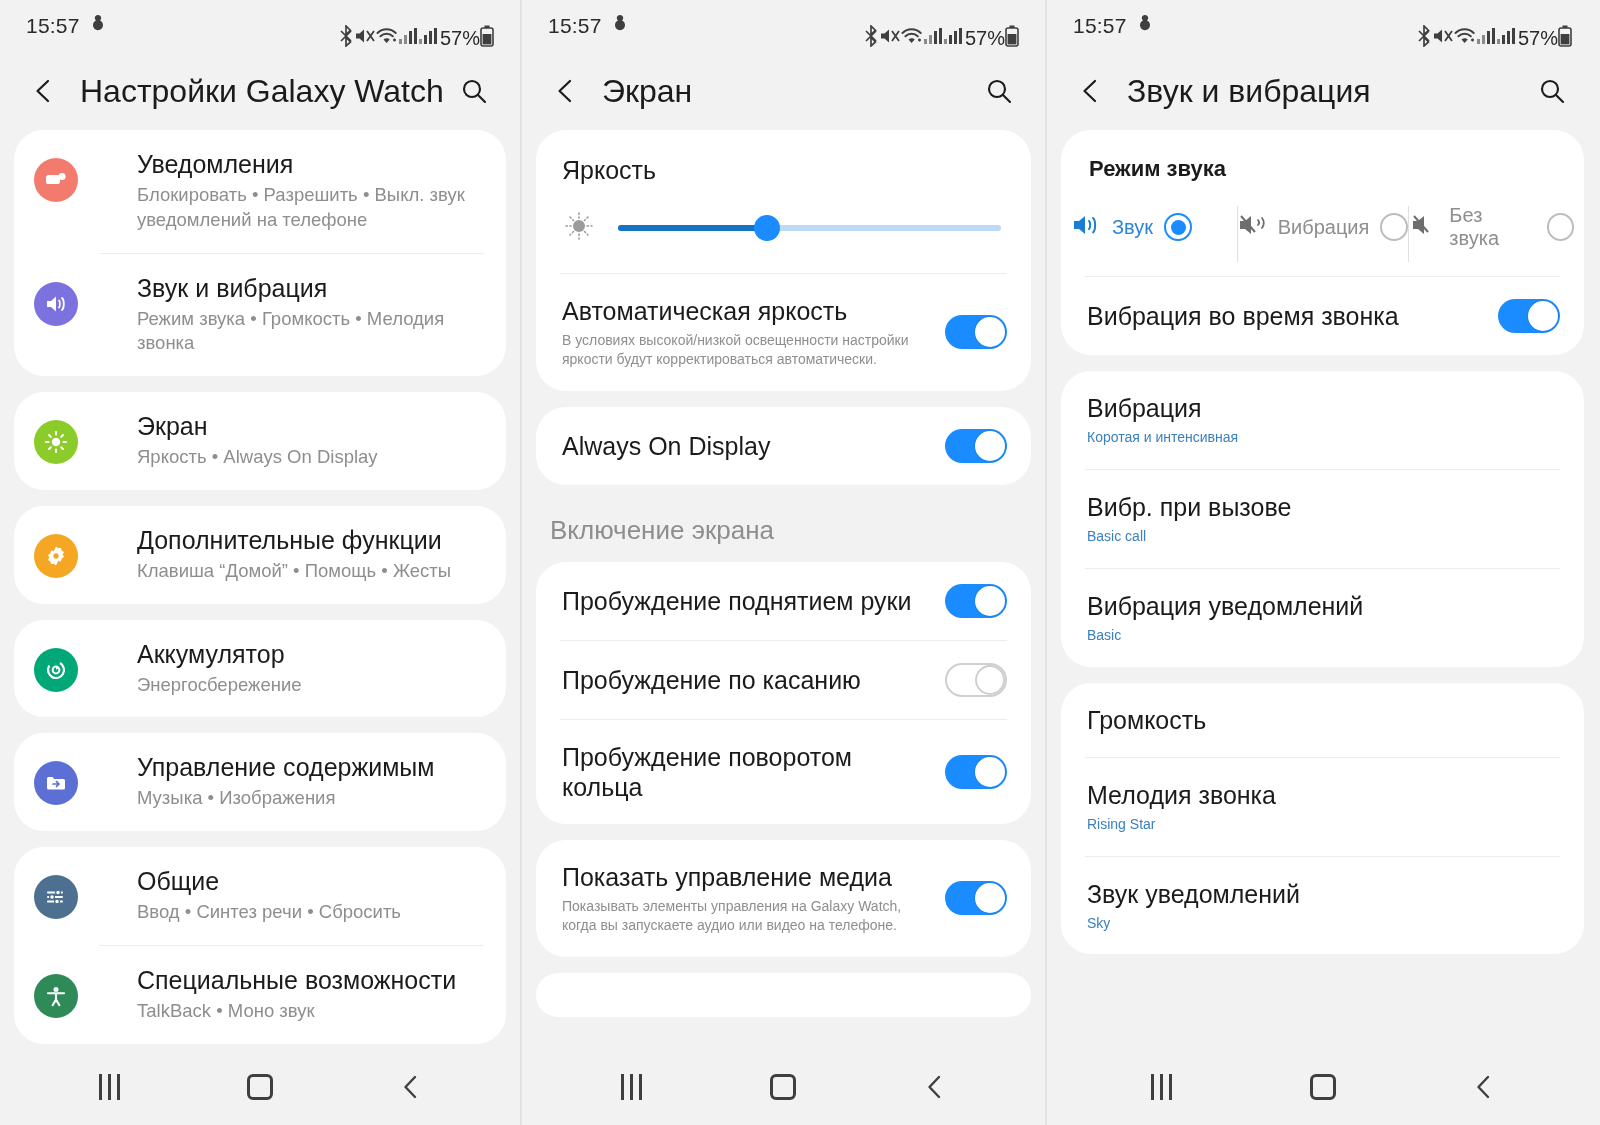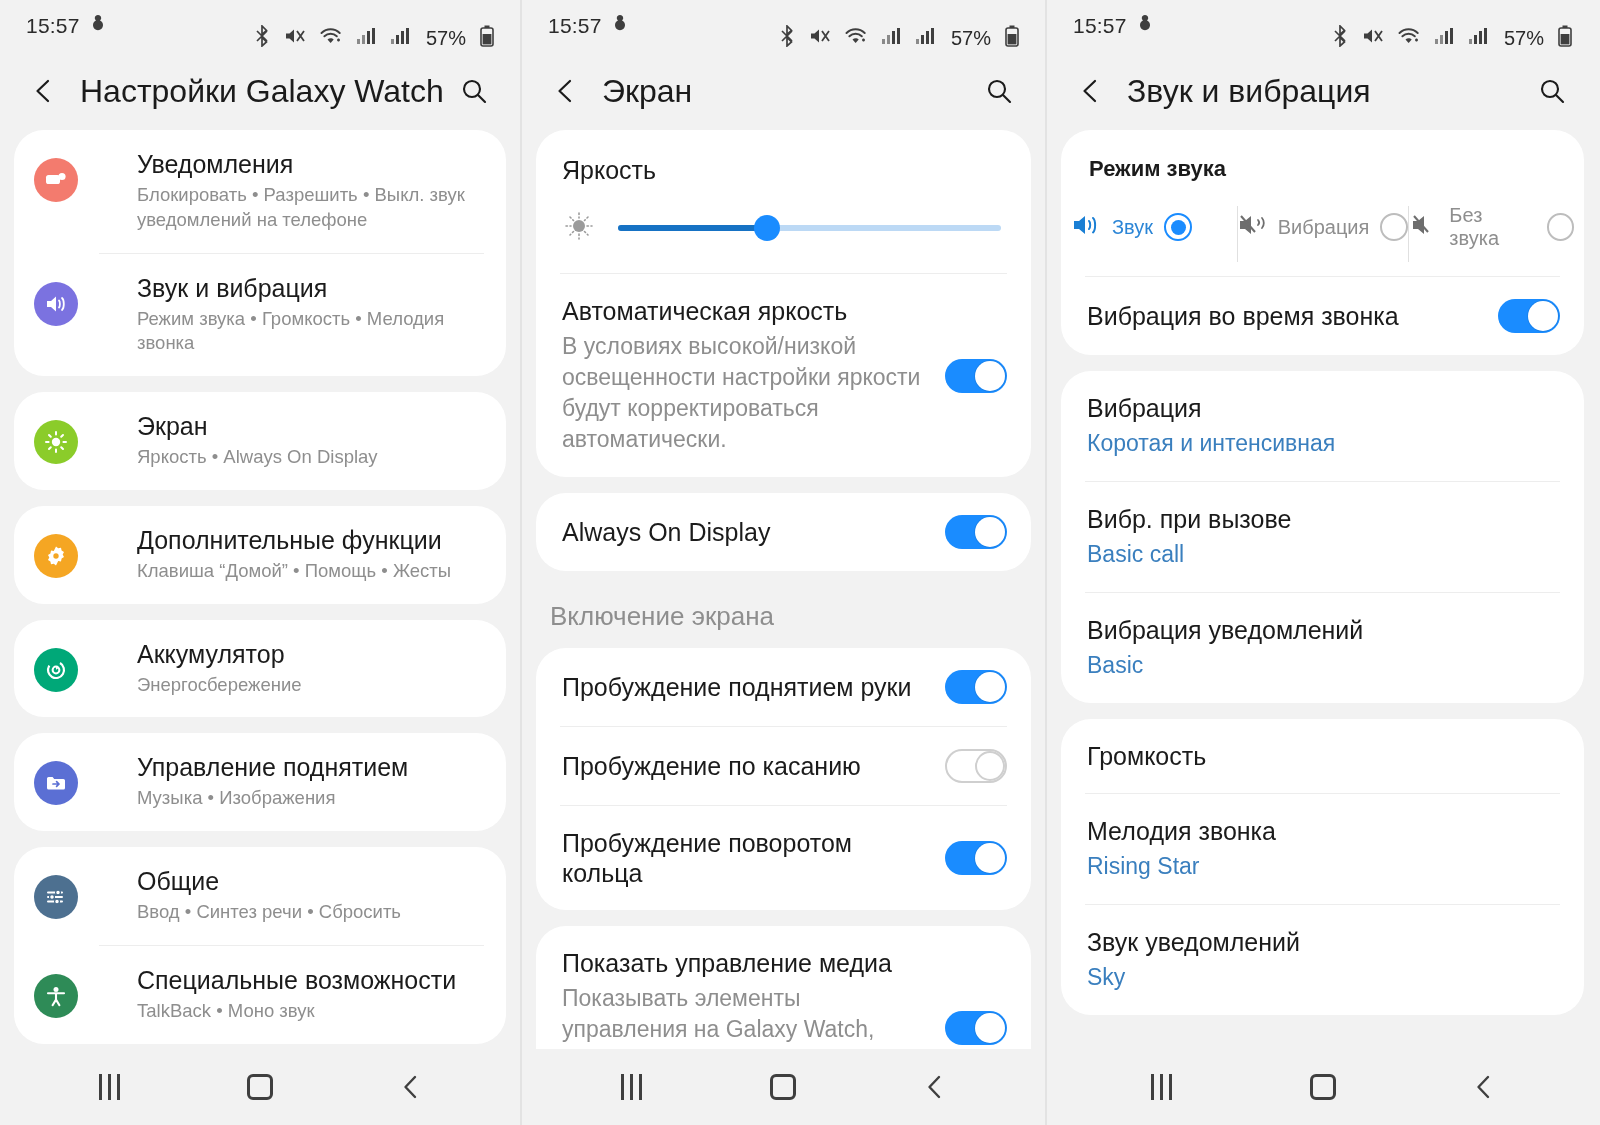--- a/index.html
+++ b/index.html
@@ -27,21 +27,21 @@
     height: 52px;
     display: flex;
     align-items: center;
     justify-content: space-between;
     padding: 0 26px 0 26px;
     flex: 0 0 auto;
     background: #f2f2f2;
   }
   .sb-left { display: flex; align-items: center; gap: 9px; }
   .sb-time { font-size: 21px; color: #2b2b2b; letter-spacing: .2px; }
-  .sb-right { display: flex; align-items: center; gap: 14px; margin-top: 24px; }
+  .sb-right { display: flex; align-items: center; gap: 0; margin-top: 24px; }
   .sb-pct { font-size: 20px; color: #2b2b2b; margin-left: 2px; }
   .sb-ico { display: block; }
 
   
   .appbar {
     height: 78px;
     display: flex;
     align-items: center;
     padding: 0 24px 0 22px;
     flex: 0 0 auto;
@@ -109,21 +109,21 @@
   .divider.full { margin: 0 24px; }
 
   
   .trow {
     display: flex; align-items: center;
     padding: 22px 24px 22px 26px;
     gap: 16px;
   }
   .trow .ttxt { flex: 1 1 auto; min-width: 0; }
   .trow .tt1 { font-size: 25px; color: #1b1b1b; line-height: 1.2; }
-  .trow .tt2 { font-size: 23px; color: #8e8e8e; line-height: 1.35; margin-top: 5px; }
+  .trow .tt2 { font-size: 14px; color: #8e8e8e; line-height: 1.35; margin-top: 5px; }
   .trow .tt2.link { color: #3a7fbe; }
 
   
   .switch {
     width: 62px; height: 34px; border-radius: 17px;
     flex: 0 0 auto; position: relative;
     background: #1a8cff;
   }
   .switch .knob {
     position: absolute; top: 2px; left: 30px;
@@ -363,21 +363,21 @@
 
       <div class="card">
         <div class="srow">
           <div class="circ" style="background:#5b6fd4">
             <svg width="26" height="26" viewBox="0 0 26 26">
                 <path d="M4 8.5a1.6 1.6 0 011.6-1.6h4l1.6 2h9.2A1.6 1.6 0 0122 10.5v7.4a1.6 1.6 0 01-1.6 1.6H5.6A1.6 1.6 0 014 17.9z" fill="#fff"></path>
                 <path d="M10 14h6m-2.4-2.4L16 14l-2.4 2.4" stroke="#5b6fd4" stroke-width="1.7" fill="none" stroke-linecap="round" stroke-linejoin="round"></path>
               </svg>
           </div>
           <div class="txt">
-            <div class="t1">Управление поднятием</div>
+            <div class="t1">Управление содержимым</div>
             <div class="t2">Музыка • Изображения</div>
           </div>
         </div>
       </div>
 
       <div class="card last">
         <div class="srow">
           <div class="circ" style="background:#4d7090">
             <svg width="26" height="26" viewBox="0 0 26 26">
                 <g stroke="#fff" stroke-width="2" stroke-linecap="round">

